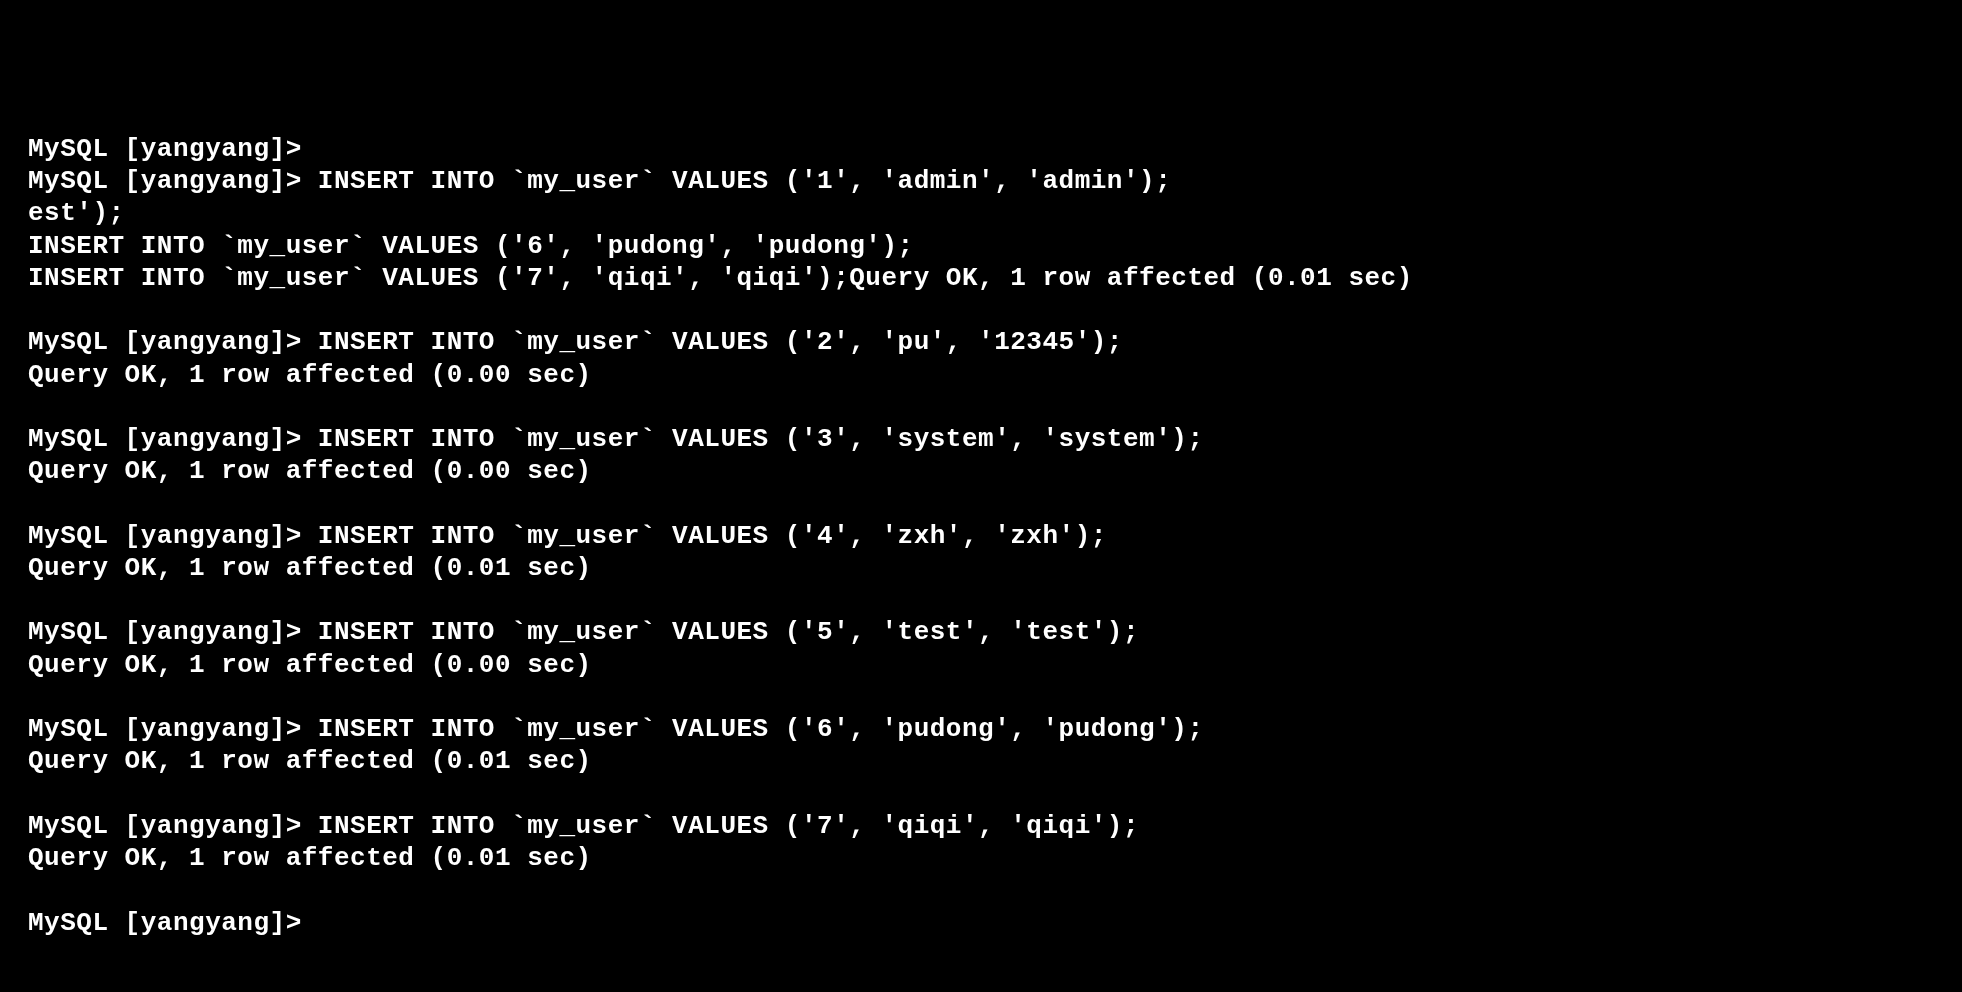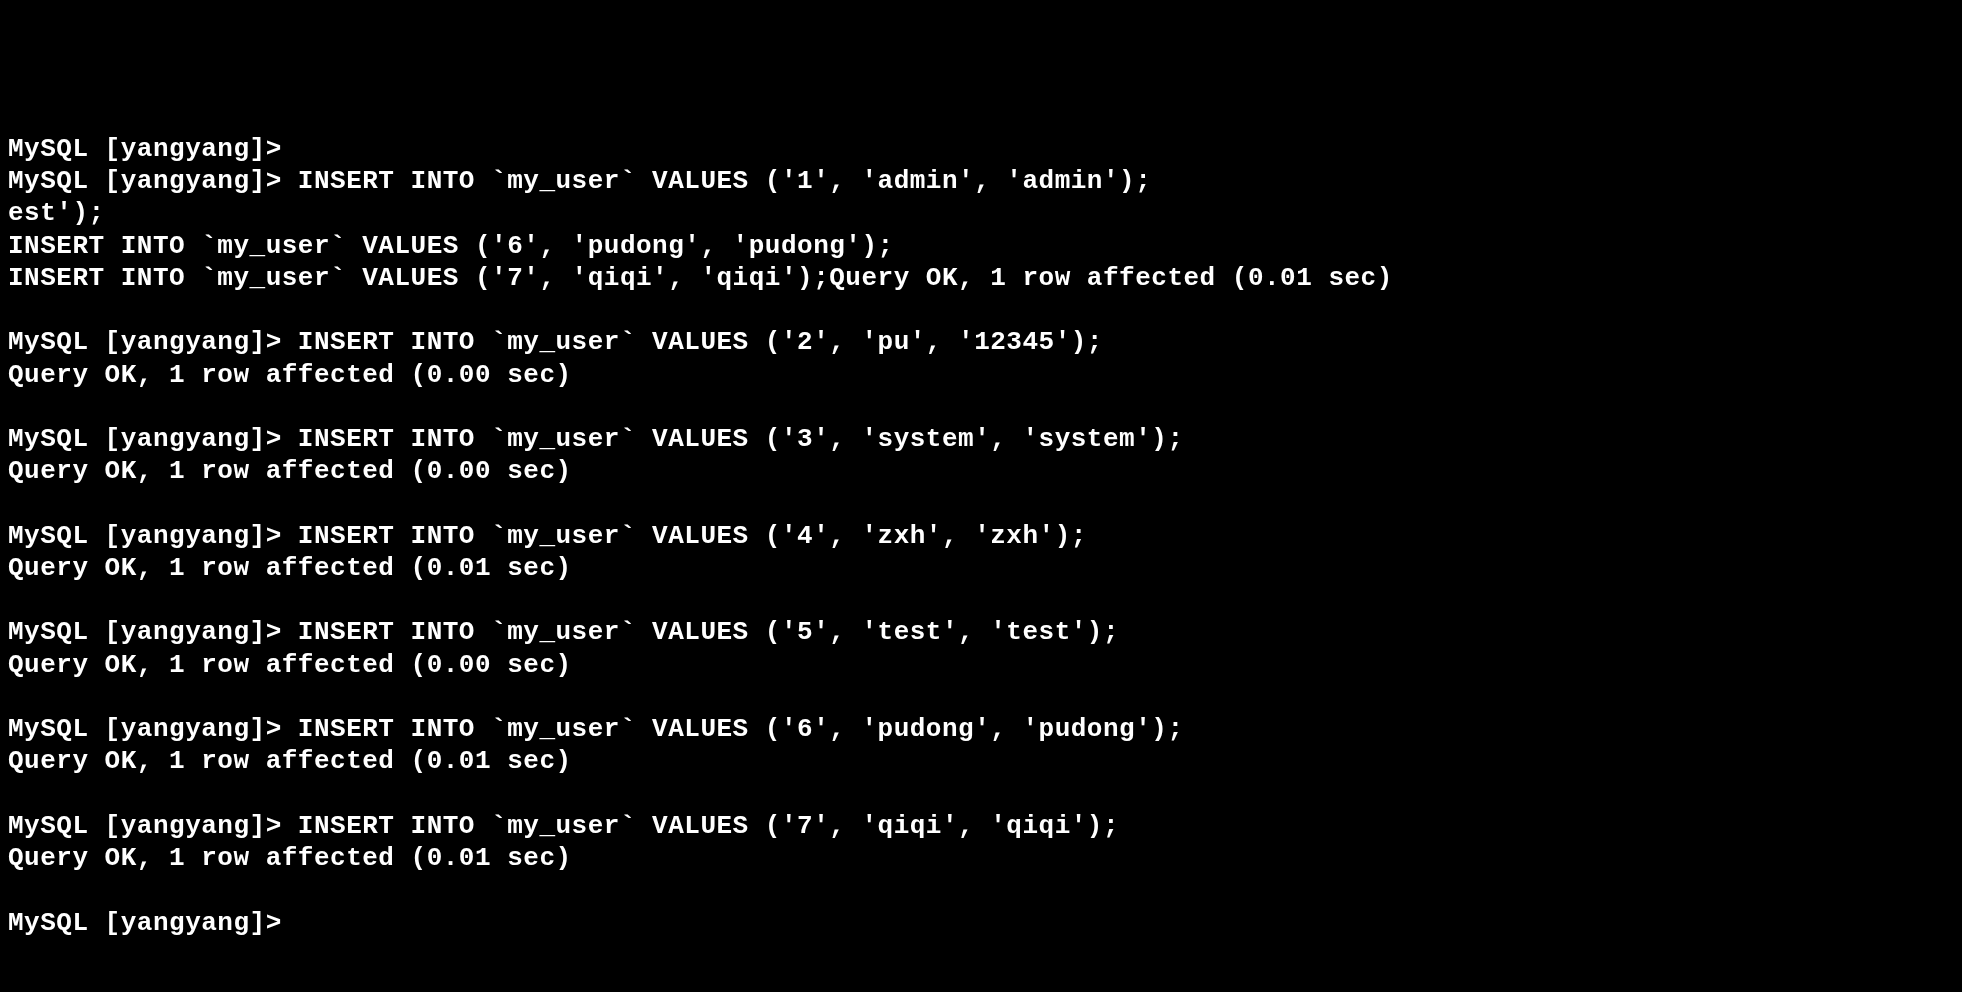--- a/index.html
+++ b/index.html
@@ -13,20 +13,21 @@
       font-family: 'Consolas', 'Courier New', monospace;
       font-size: 26px;
       font-weight: bold;
       padding: 4px 8px;
       white-space: pre;
       line-height: 1.24;
       letter-spacing: 0.5px;
     }
     .terminal-line {
       display: block;
+      margin-left: 20px;
     }
   </style>
 </head>
 <body>
 
 
 
 <div><span class="terminal-line">MySQL [yangyang]&gt;</span><span class="terminal-line">MySQL [yangyang]&gt; INSERT INTO `my_user` VALUES ('1', 'admin', 'admin');</span><span class="terminal-line">est');</span><span class="terminal-line">INSERT INTO `my_user` VALUES ('6', 'pudong', 'pudong');</span><span class="terminal-line">INSERT INTO `my_user` VALUES ('7', 'qiqi', 'qiqi');Query OK, 1 row affected (0.01 sec)</span><span class="terminal-line">&nbsp;</span><span class="terminal-line">MySQL [yangyang]&gt; INSERT INTO `my_user` VALUES ('2', 'pu', '12345');</span><span class="terminal-line">Query OK, 1 row affected (0.00 sec)</span><span class="terminal-line">&nbsp;</span><span class="terminal-line">MySQL [yangyang]&gt; INSERT INTO `my_user` VALUES ('3', 'system', 'system');</span><span class="terminal-line">Query OK, 1 row affected (0.00 sec)</span><span class="terminal-line">&nbsp;</span><span class="terminal-line">MySQL [yangyang]&gt; INSERT INTO `my_user` VALUES ('4', 'zxh', 'zxh');</span><span class="terminal-line">Query OK, 1 row affected (0.01 sec)</span><span class="terminal-line">&nbsp;</span><span class="terminal-line">MySQL [yangyang]&gt; INSERT INTO `my_user` VALUES ('5', 'test', 'test');</span><span class="terminal-line">Query OK, 1 row affected (0.00 sec)</span><span class="terminal-line">&nbsp;</span><span class="terminal-line">MySQL [yangyang]&gt; INSERT INTO `my_user` VALUES ('6', 'pudong', 'pudong');</span><span class="terminal-line">Query OK, 1 row affected (0.01 sec)</span><span class="terminal-line">&nbsp;</span><span class="terminal-line">MySQL [yangyang]&gt; INSERT INTO `my_user` VALUES ('7', 'qiqi', 'qiqi');</span><span class="terminal-line">Query OK, 1 row affected (0.01 sec)</span><span class="terminal-line">&nbsp;</span><span class="terminal-line">MySQL [yangyang]&gt;</span></div>
 
 

